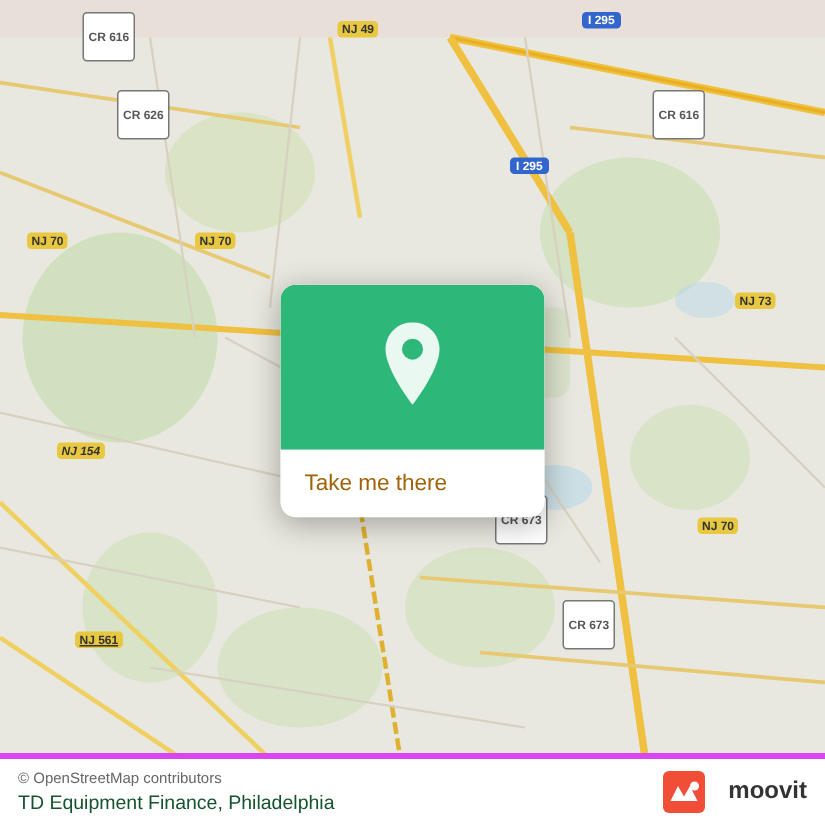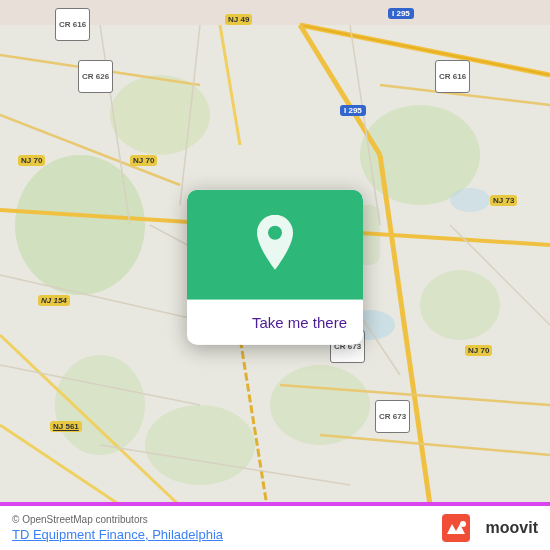--- a/index.html
+++ b/index.html
@@ -53,22 +53,22 @@
     }
 
     #card-button {
       width: 100%;
       padding: 14px 16px;
       background: white;
       border: none;
       cursor: pointer;
       font-size: 15px;
       font-weight: 500;
-      color: #4c1d95;
-      text-align: right;
+      color: #a16207;
+      text-align: left;
       border-radius: 0 0 10px 10px;
     }
 
     
     .pin-icon {
       width: 50px;
       height: 60px;
     }
 
     
@@ -90,23 +90,22 @@
       gap: 2px;
     }
 
     #copyright-text {
       font-size: 10px;
       color: #666;
     }
 
     #location-title {
       font-size: 13px;
-      color: #3b82f6;
+      color: #14532d;
       font-weight: 400;
-      text-decoration: underline;
     }
 
     #moovit-logo {
       display: flex;
       align-items: center;
       gap: 4px;
     }
 
     .moovit-icon {
       width: 28px;

